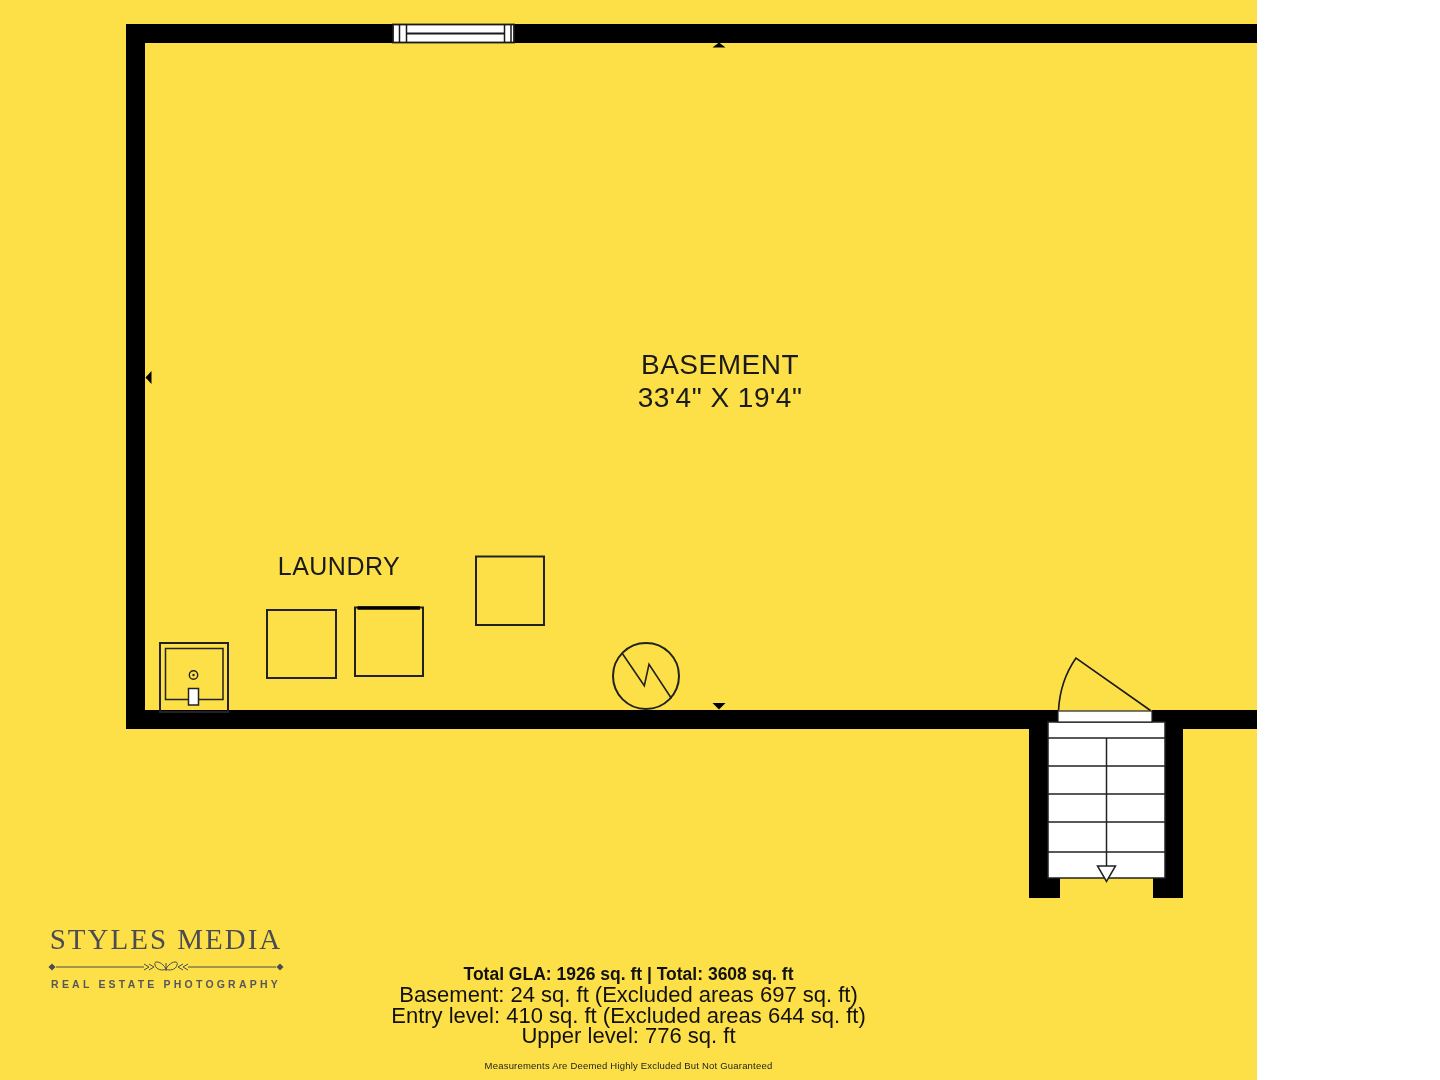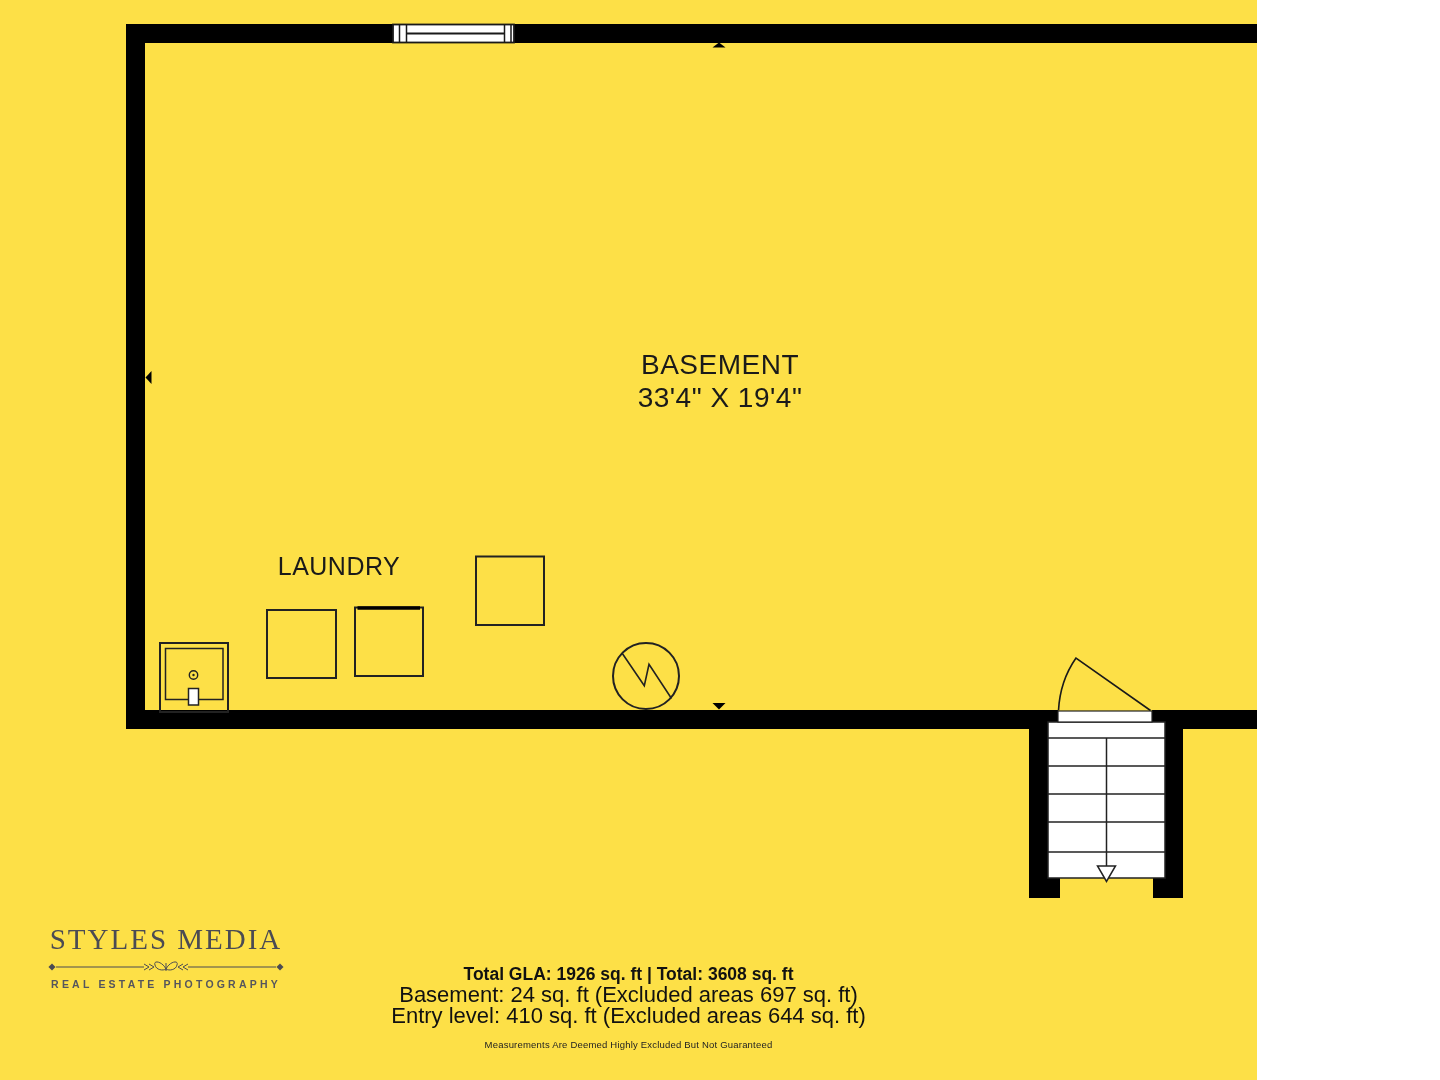--- a/index.html
+++ b/index.html
@@ -138,20 +138,21 @@
 
     <text x="720" y="374" text-anchor="middle" class="room-name">BASEMENT</text>
     <text x="720" y="407" text-anchor="middle" class="room-dims">33'4" X 19'4"</text>
     <text x="339" y="575" text-anchor="middle" class="room-label">LAUNDRY</text>
   </svg>
 
   <div class="summary">
     <div class="summary-total">Total GLA: 1926 sq. ft | Total: 3608 sq. ft</div>
     <div class="summary-line">Basement: 24 sq. ft (Excluded areas 697 sq. ft)</div>
     <div class="summary-line">Entry level: 410 sq. ft (Excluded areas 644 sq. ft)</div>
+    <div class="summary-line">Upper level: 776 sq. ft</div>
     <div class="disclaimer">Measurements Are Deemed Highly Excluded But Not Guaranteed</div>
   </div>
 
   <div class="logo">
     <div class="logo-name">STYLES MEDIA</div>
     <svg class="logo-divider" width="240" height="16" viewBox="0 0 240 16">
       <g stroke="#4b4b53" fill="none" stroke-width="1">
         <line x1="10" y1="8" x2="98" y2="8"></line>
         <line x1="142" y1="8" x2="230" y2="8"></line>
 

